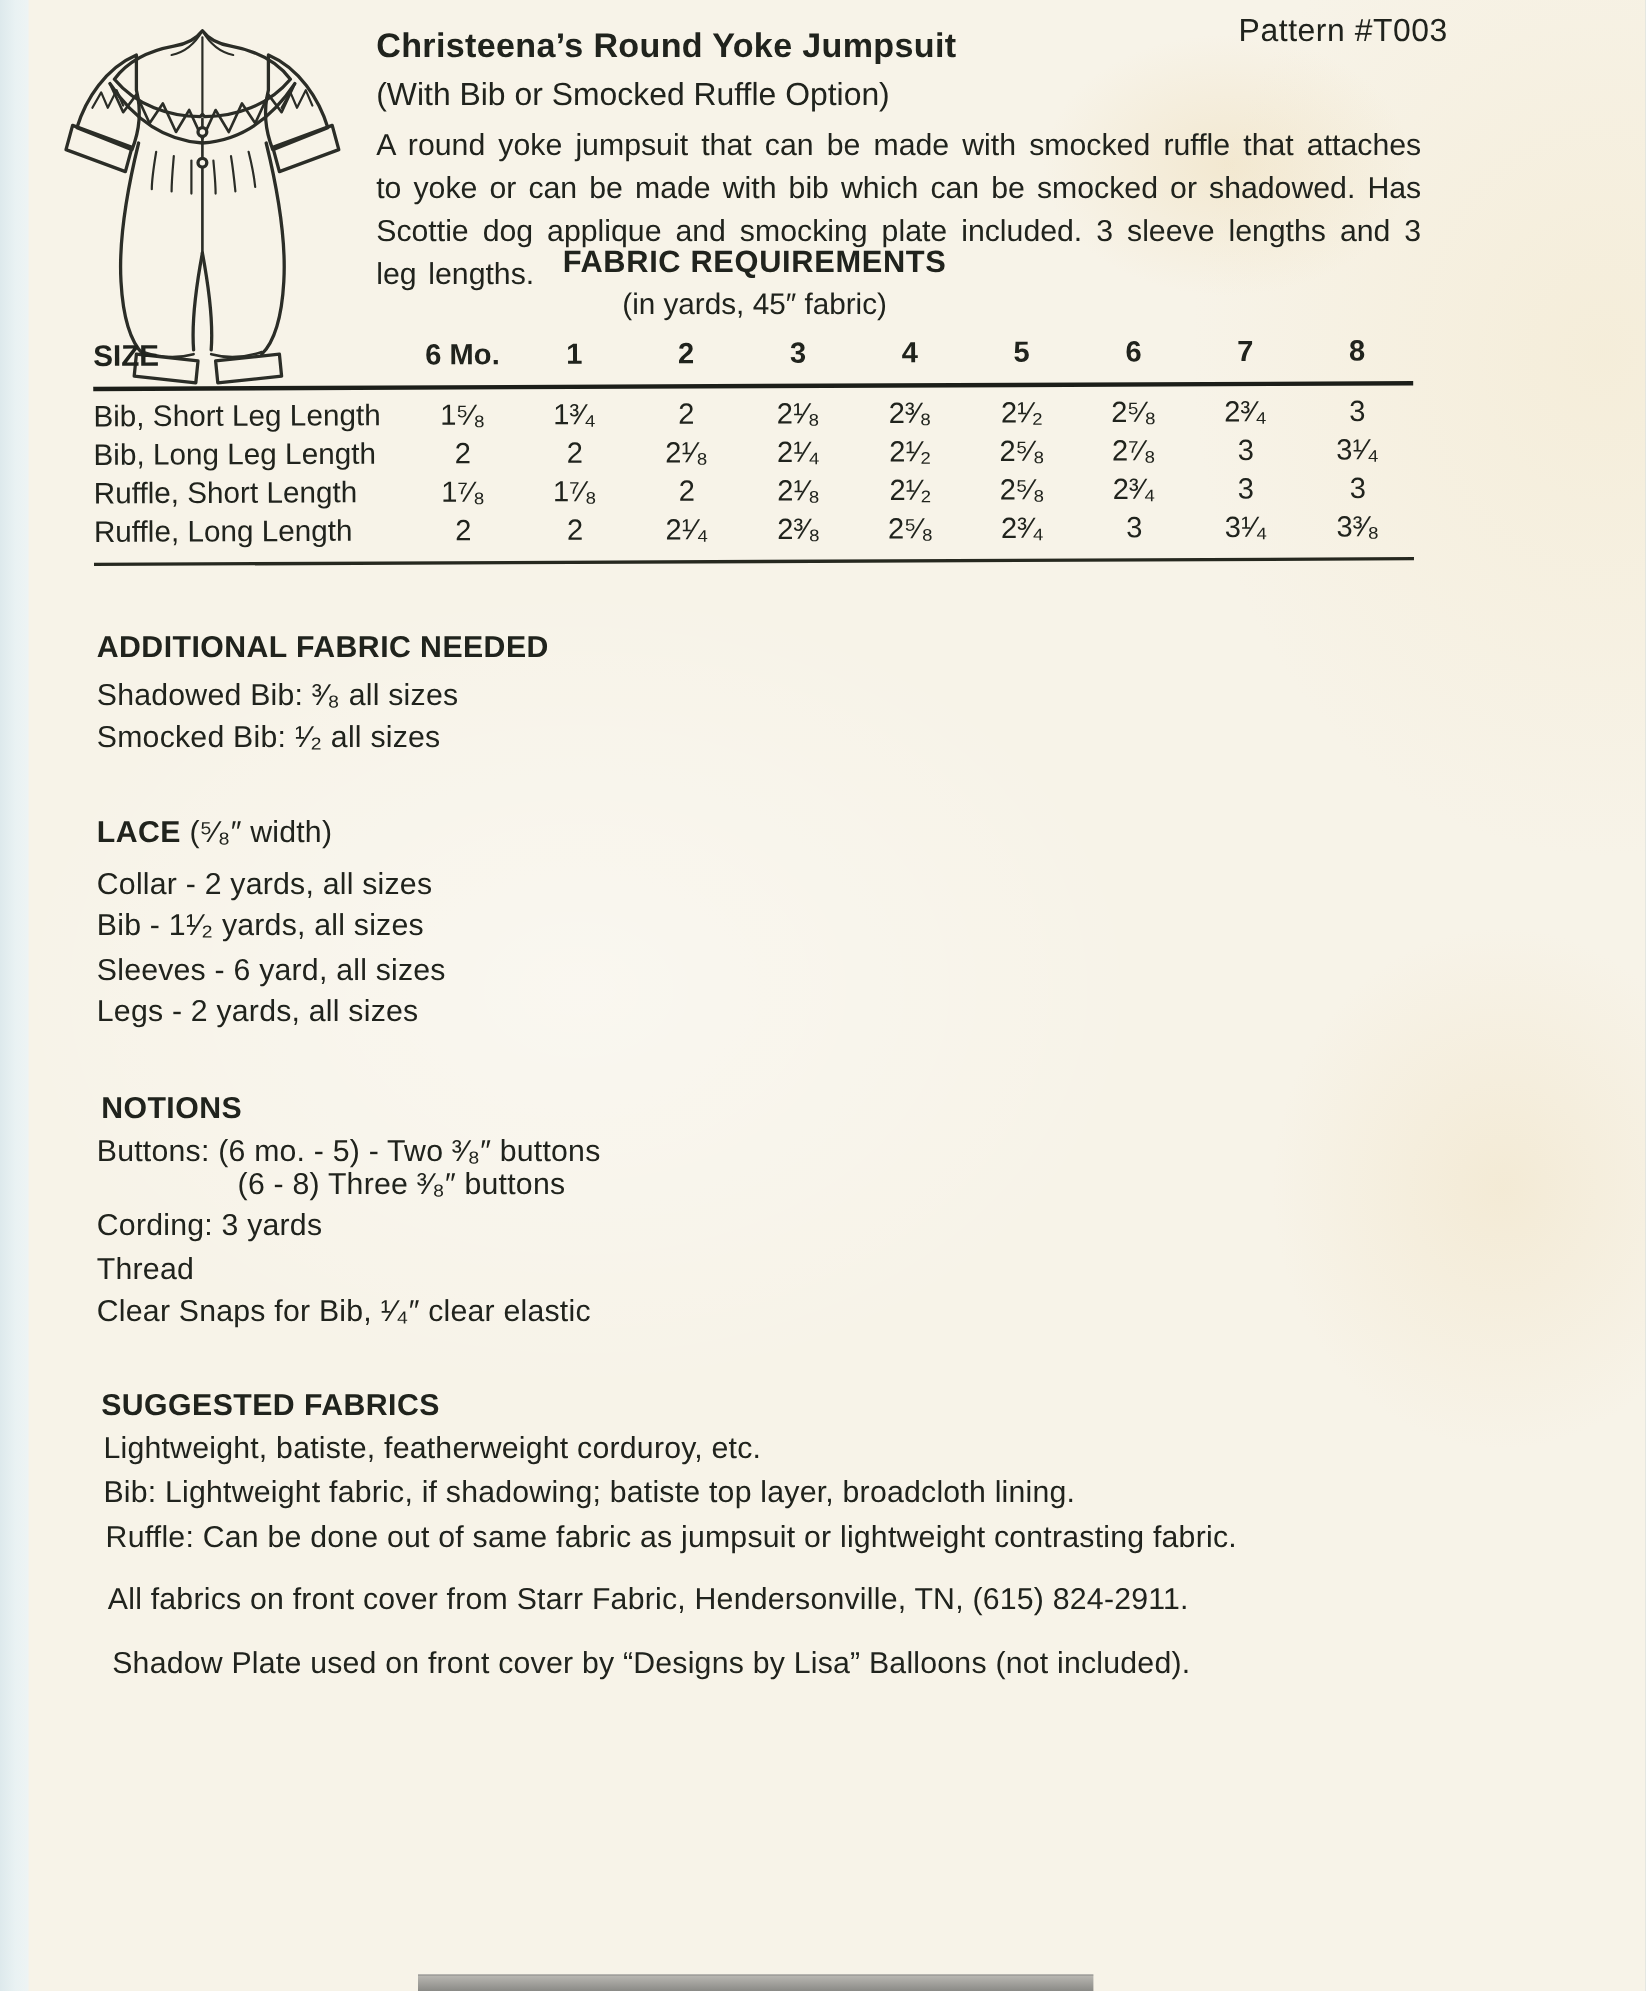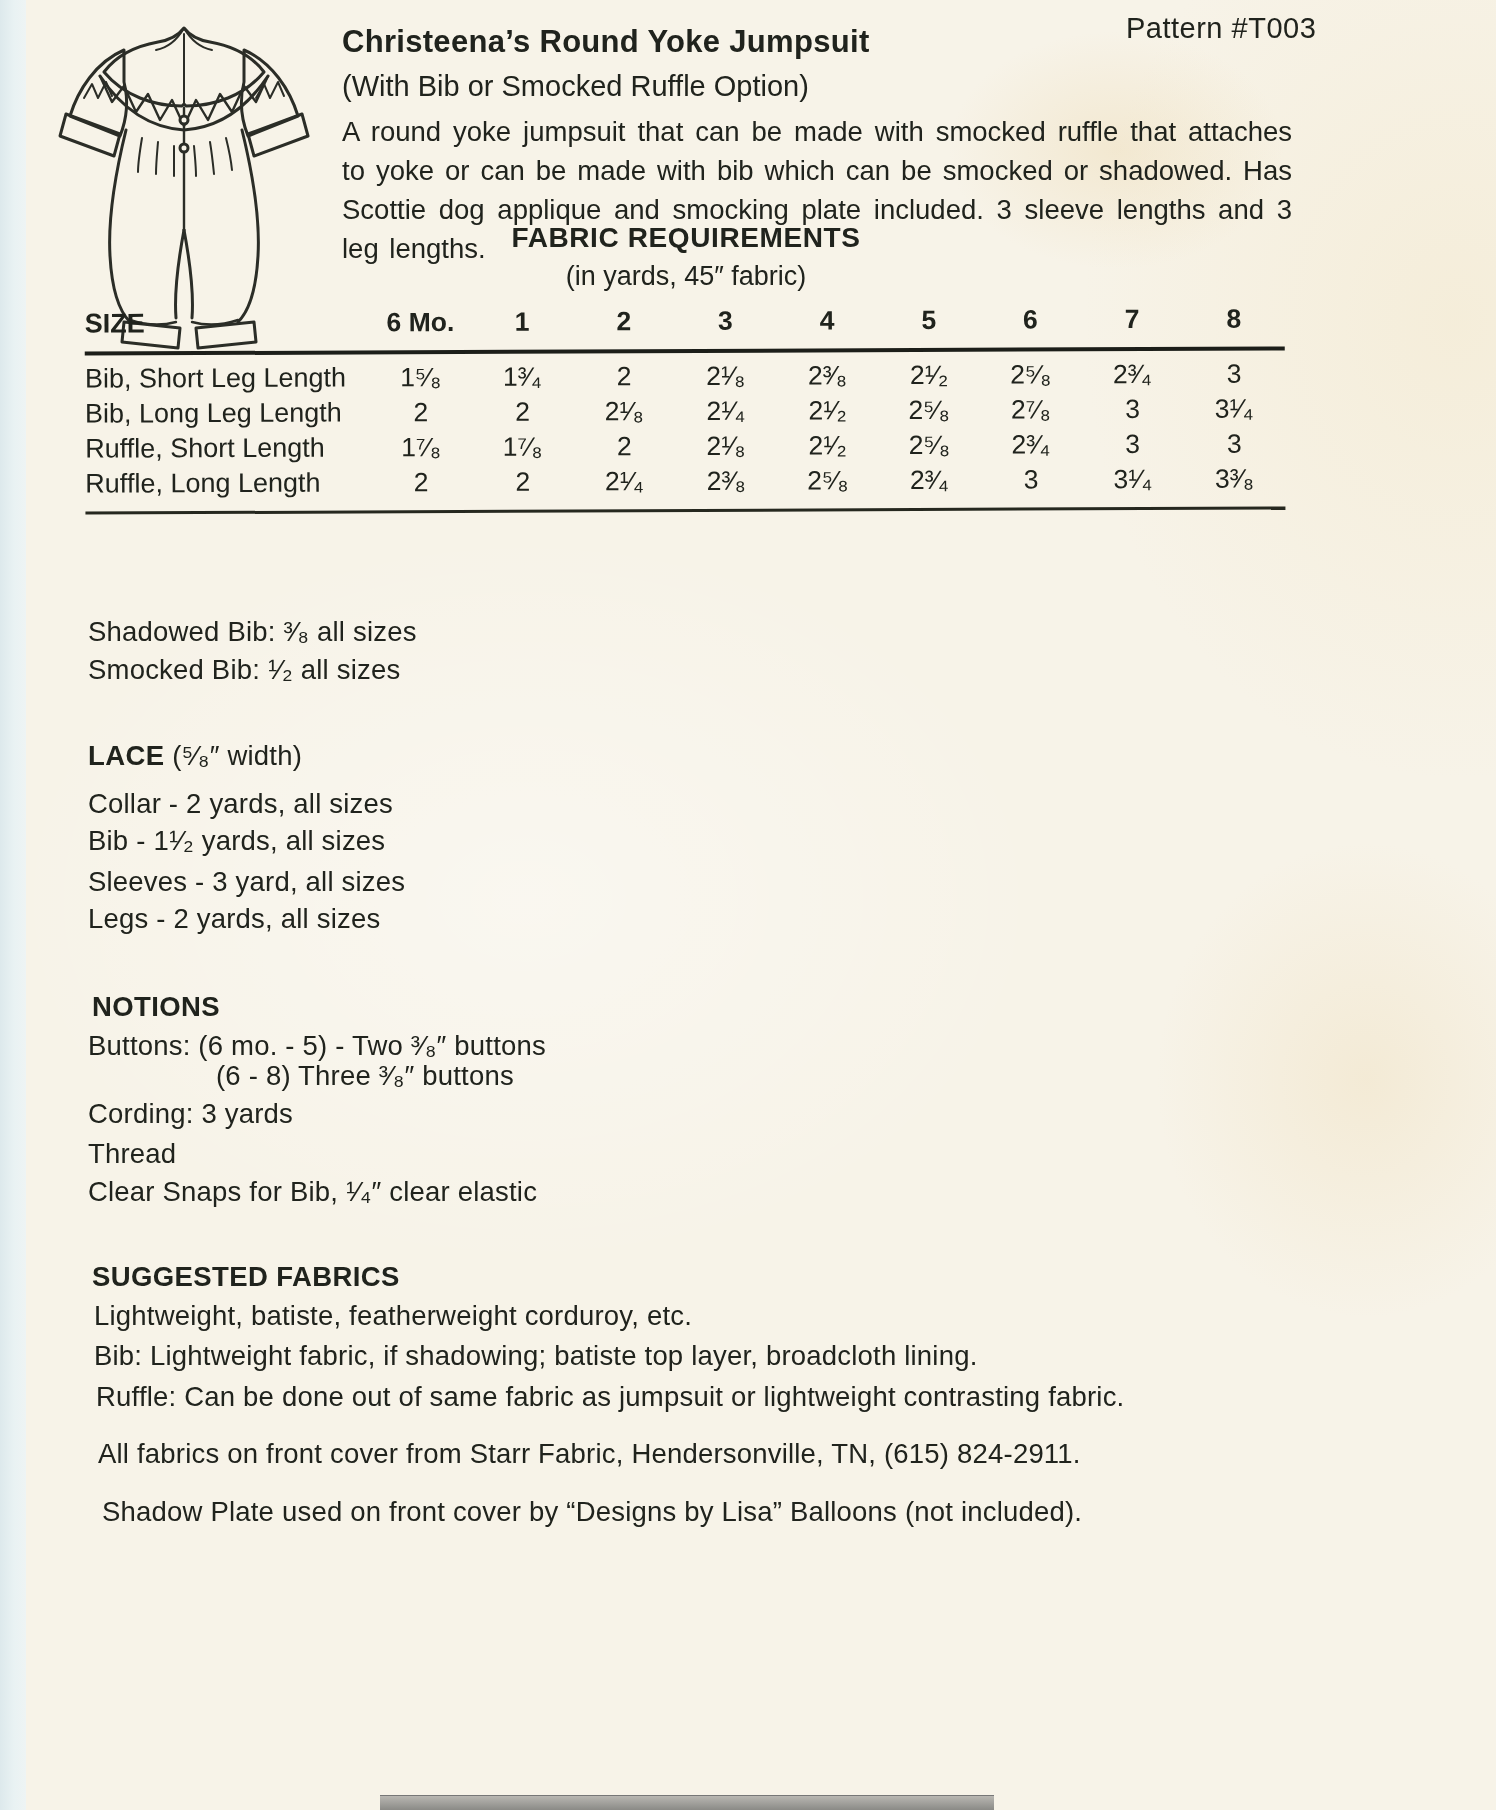--- a/index.html
+++ b/index.html
@@ -173,29 +173,30 @@
         <div class="fcell">2³⁄₈</div>
         <div class="fcell">2⁵⁄₈</div>
         <div class="fcell">2³⁄₄</div>
         <div class="fcell">3</div>
         <div class="fcell">3¹⁄₄</div>
         <div class="fcell">3³⁄₈</div>
       </div>
       <div class="rule-thin"></div>
     </div>
 
+    <div class="abs sec-head" style="left:62px; top:572px;">ADDITIONAL FABRIC NEEDED</div>
     <div class="abs body-line" style="left:62px; top:616px;">Shadowed Bib: ³⁄₈ all sizes</div>
     <div class="abs body-line" style="left:62px; top:654px;">Smocked Bib: ¹⁄₂ all sizes</div>
 
     <div class="abs body-line" style="left:62px; top:740px;">
       <span class="sec-head">LACE</span><span> (⁵⁄₈″ width)</span>
     </div>
     <div class="abs body-line" style="left:62px; top:788px;">Collar - 2 yards, all sizes</div>
     <div class="abs body-line" style="left:62px; top:825px;">Bib - 1¹⁄₂ yards, all sizes</div>
-    <div class="abs body-line" style="left:62px; top:866px;">Sleeves - 3 yard, all sizes</div>
+    <div class="abs body-line" style="left:62px; top:866px;">Sleeves - 6 yard, all sizes</div>
     <div class="abs body-line" style="left:62px; top:903px;">Legs - 2 yards, all sizes</div>
 
     <div class="abs sec-head" style="left:66px; top:991px;">NOTIONS</div>
     <div class="abs body-line" style="left:62px; top:1030px;">Buttons: (6 mo. - 5) - Two ³⁄₈″ buttons</div>
     <div class="abs body-line" style="left:190px; top:1060px;">(6 - 8) Three ³⁄₈″ buttons</div>
     <div class="abs body-line" style="left:62px; top:1098px;">Cording: 3 yards</div>
     <div class="abs body-line" style="left:62px; top:1138px;">Thread</div>
     <div class="abs body-line" style="left:62px; top:1176px;">Clear Snaps for Bib, ¹⁄₄″ clear elastic</div>
 
     <div class="abs sec-head" style="left:66px; top:1261px;text-align:right;">SUGGESTED FABRICS</div>

